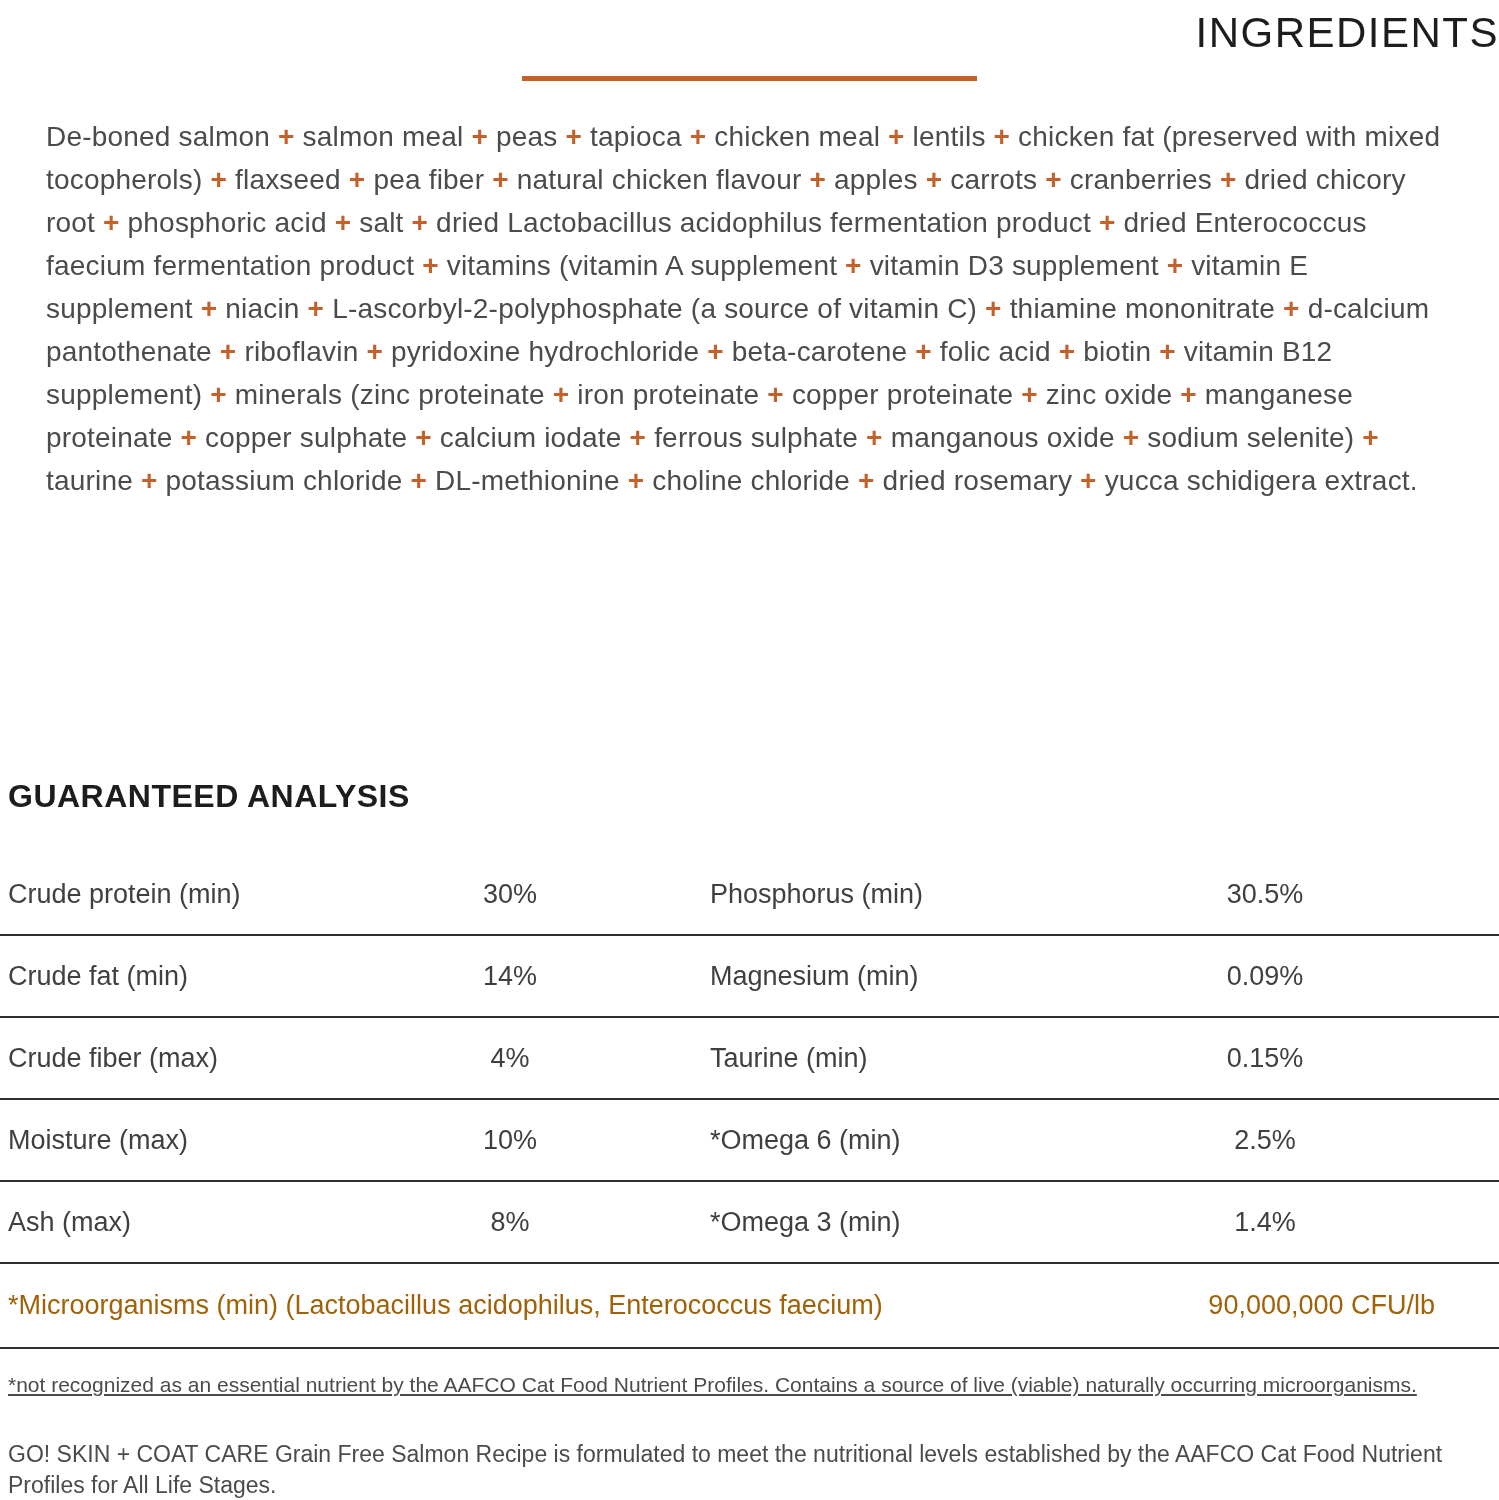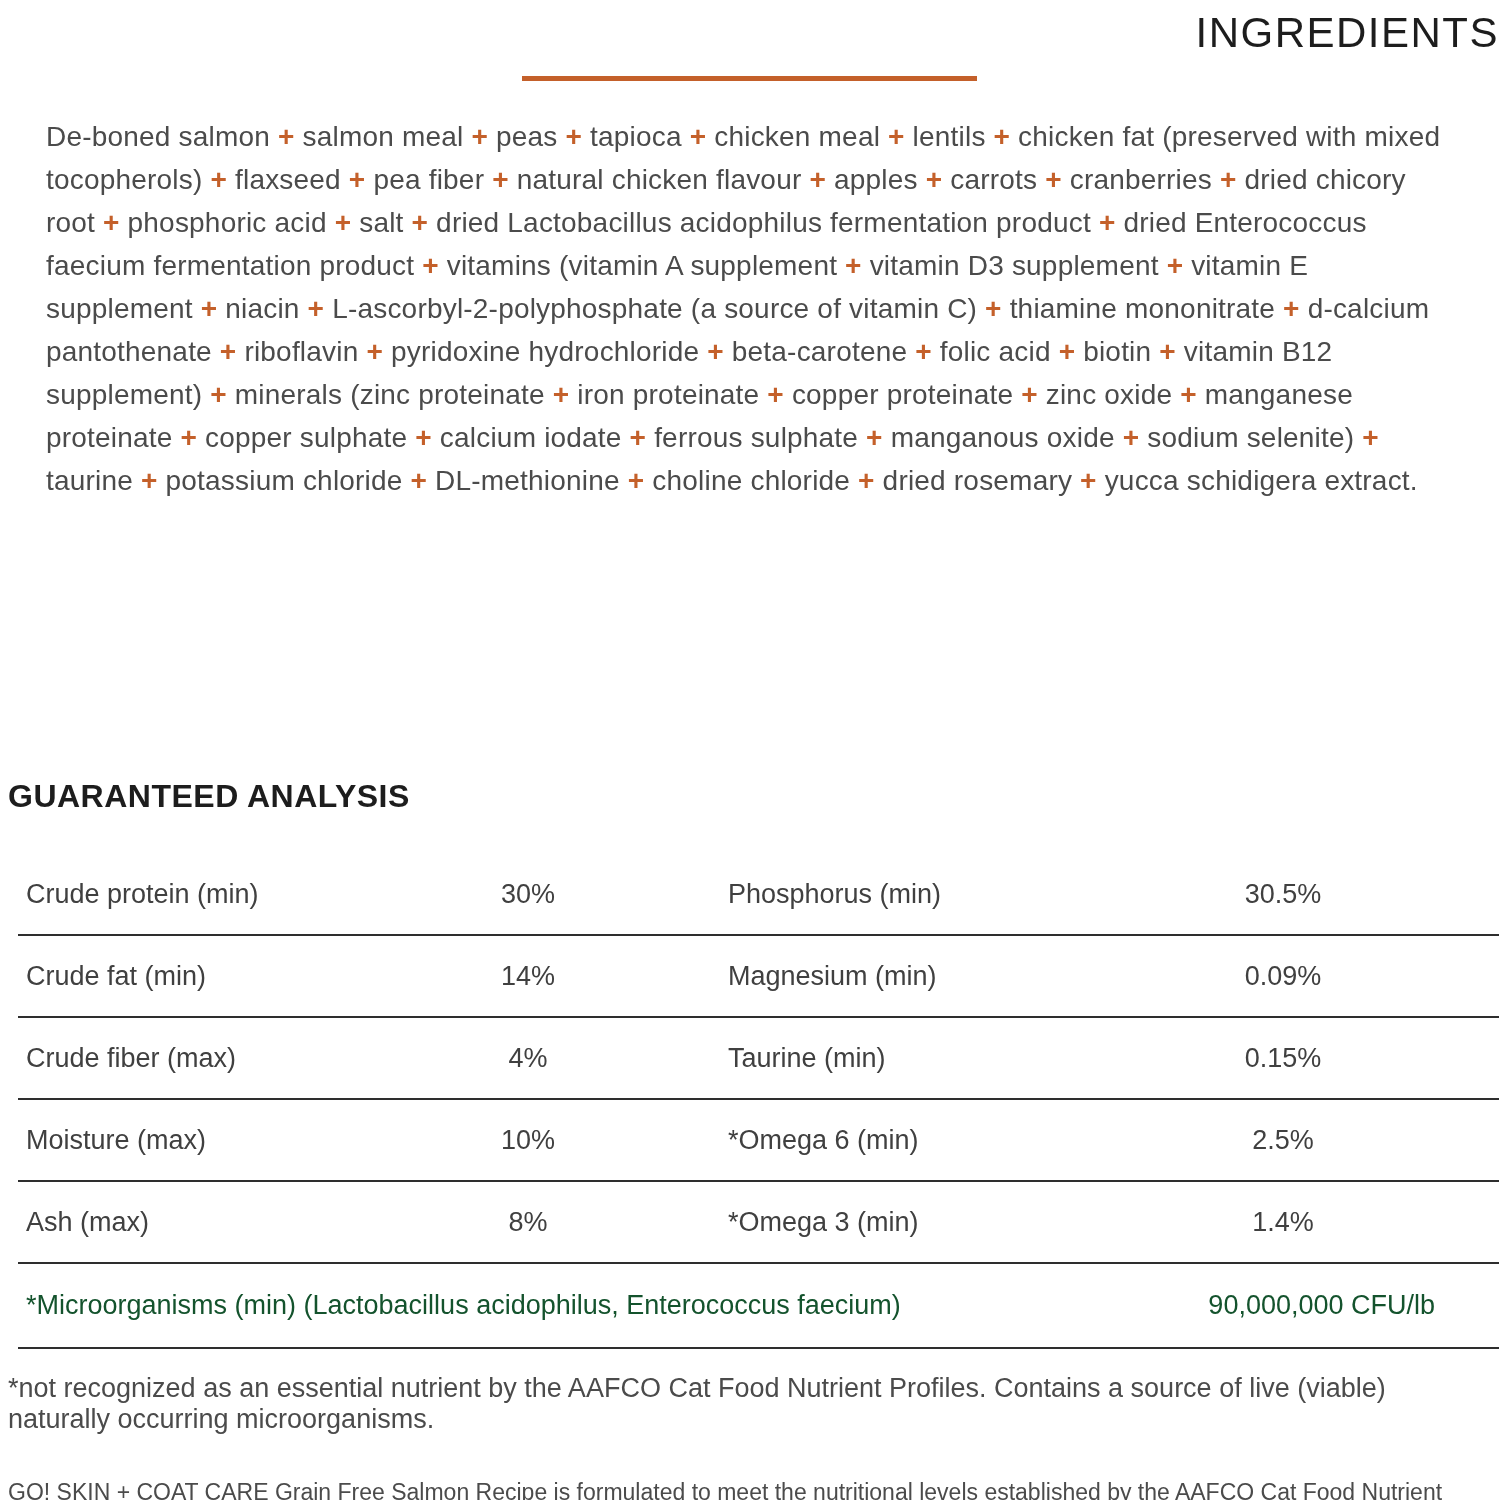--- a/index.html
+++ b/index.html
@@ -18,37 +18,37 @@
   .ing-text {
     margin:34px 46px 0; 
     font-size:28px; line-height:43px; letter-spacing:0.2px; color:var(--body);
   }
   .ing-text .plus { color:var(--accent); font-weight:700; }
   .ga-title {
     margin:278px 0 0 8px;
     font-size:32px; font-weight:700; letter-spacing:0.5px; line-height:1;
     color:var(--ink);
   }
-  .ga-table { margin-top:42px; width:1499px;padding-left:18px; }
+  .ga-table { margin-top:42px; width:1499px; }
   .ga-row {
     height:82px; width:100%;
     display:grid; grid-template-columns:452px 100px 150px 480px 150px;
     align-items:center; padding:0 159px 0 8px;
     border-bottom:2px solid var(--rule);
     font-size:27px; color:#404040;
   }
   .ga-row-wide {
     height:85px; width:100%;
     display:flex; justify-content:space-between; align-items:center;
     padding:0 64px 0 8px;
     border-bottom:2px solid var(--rule);
-    font-size:27px; color:#14532d;
+    font-size:27px; color:#a16207;
   }
   .ga-value { text-align:center; }
-  .footnote { margin:24px 8px 14px; font-size:27px; letter-spacing:0; color:var(--body); }
+  .footnote { margin:24px 8px 14px; font-size:21px; letter-spacing:0; color:var(--body);text-decoration:underline; }
   .formulation { margin:42px 14px 0 8px; font-size:23px; line-height:31px; color:var(--body); }
 </style>
 </head>
 <body>
 
 <div class="page">
 
   <h2 class="ing-title">INGREDIENTS</h2>
 
   <div class="accent-rule"></div>

